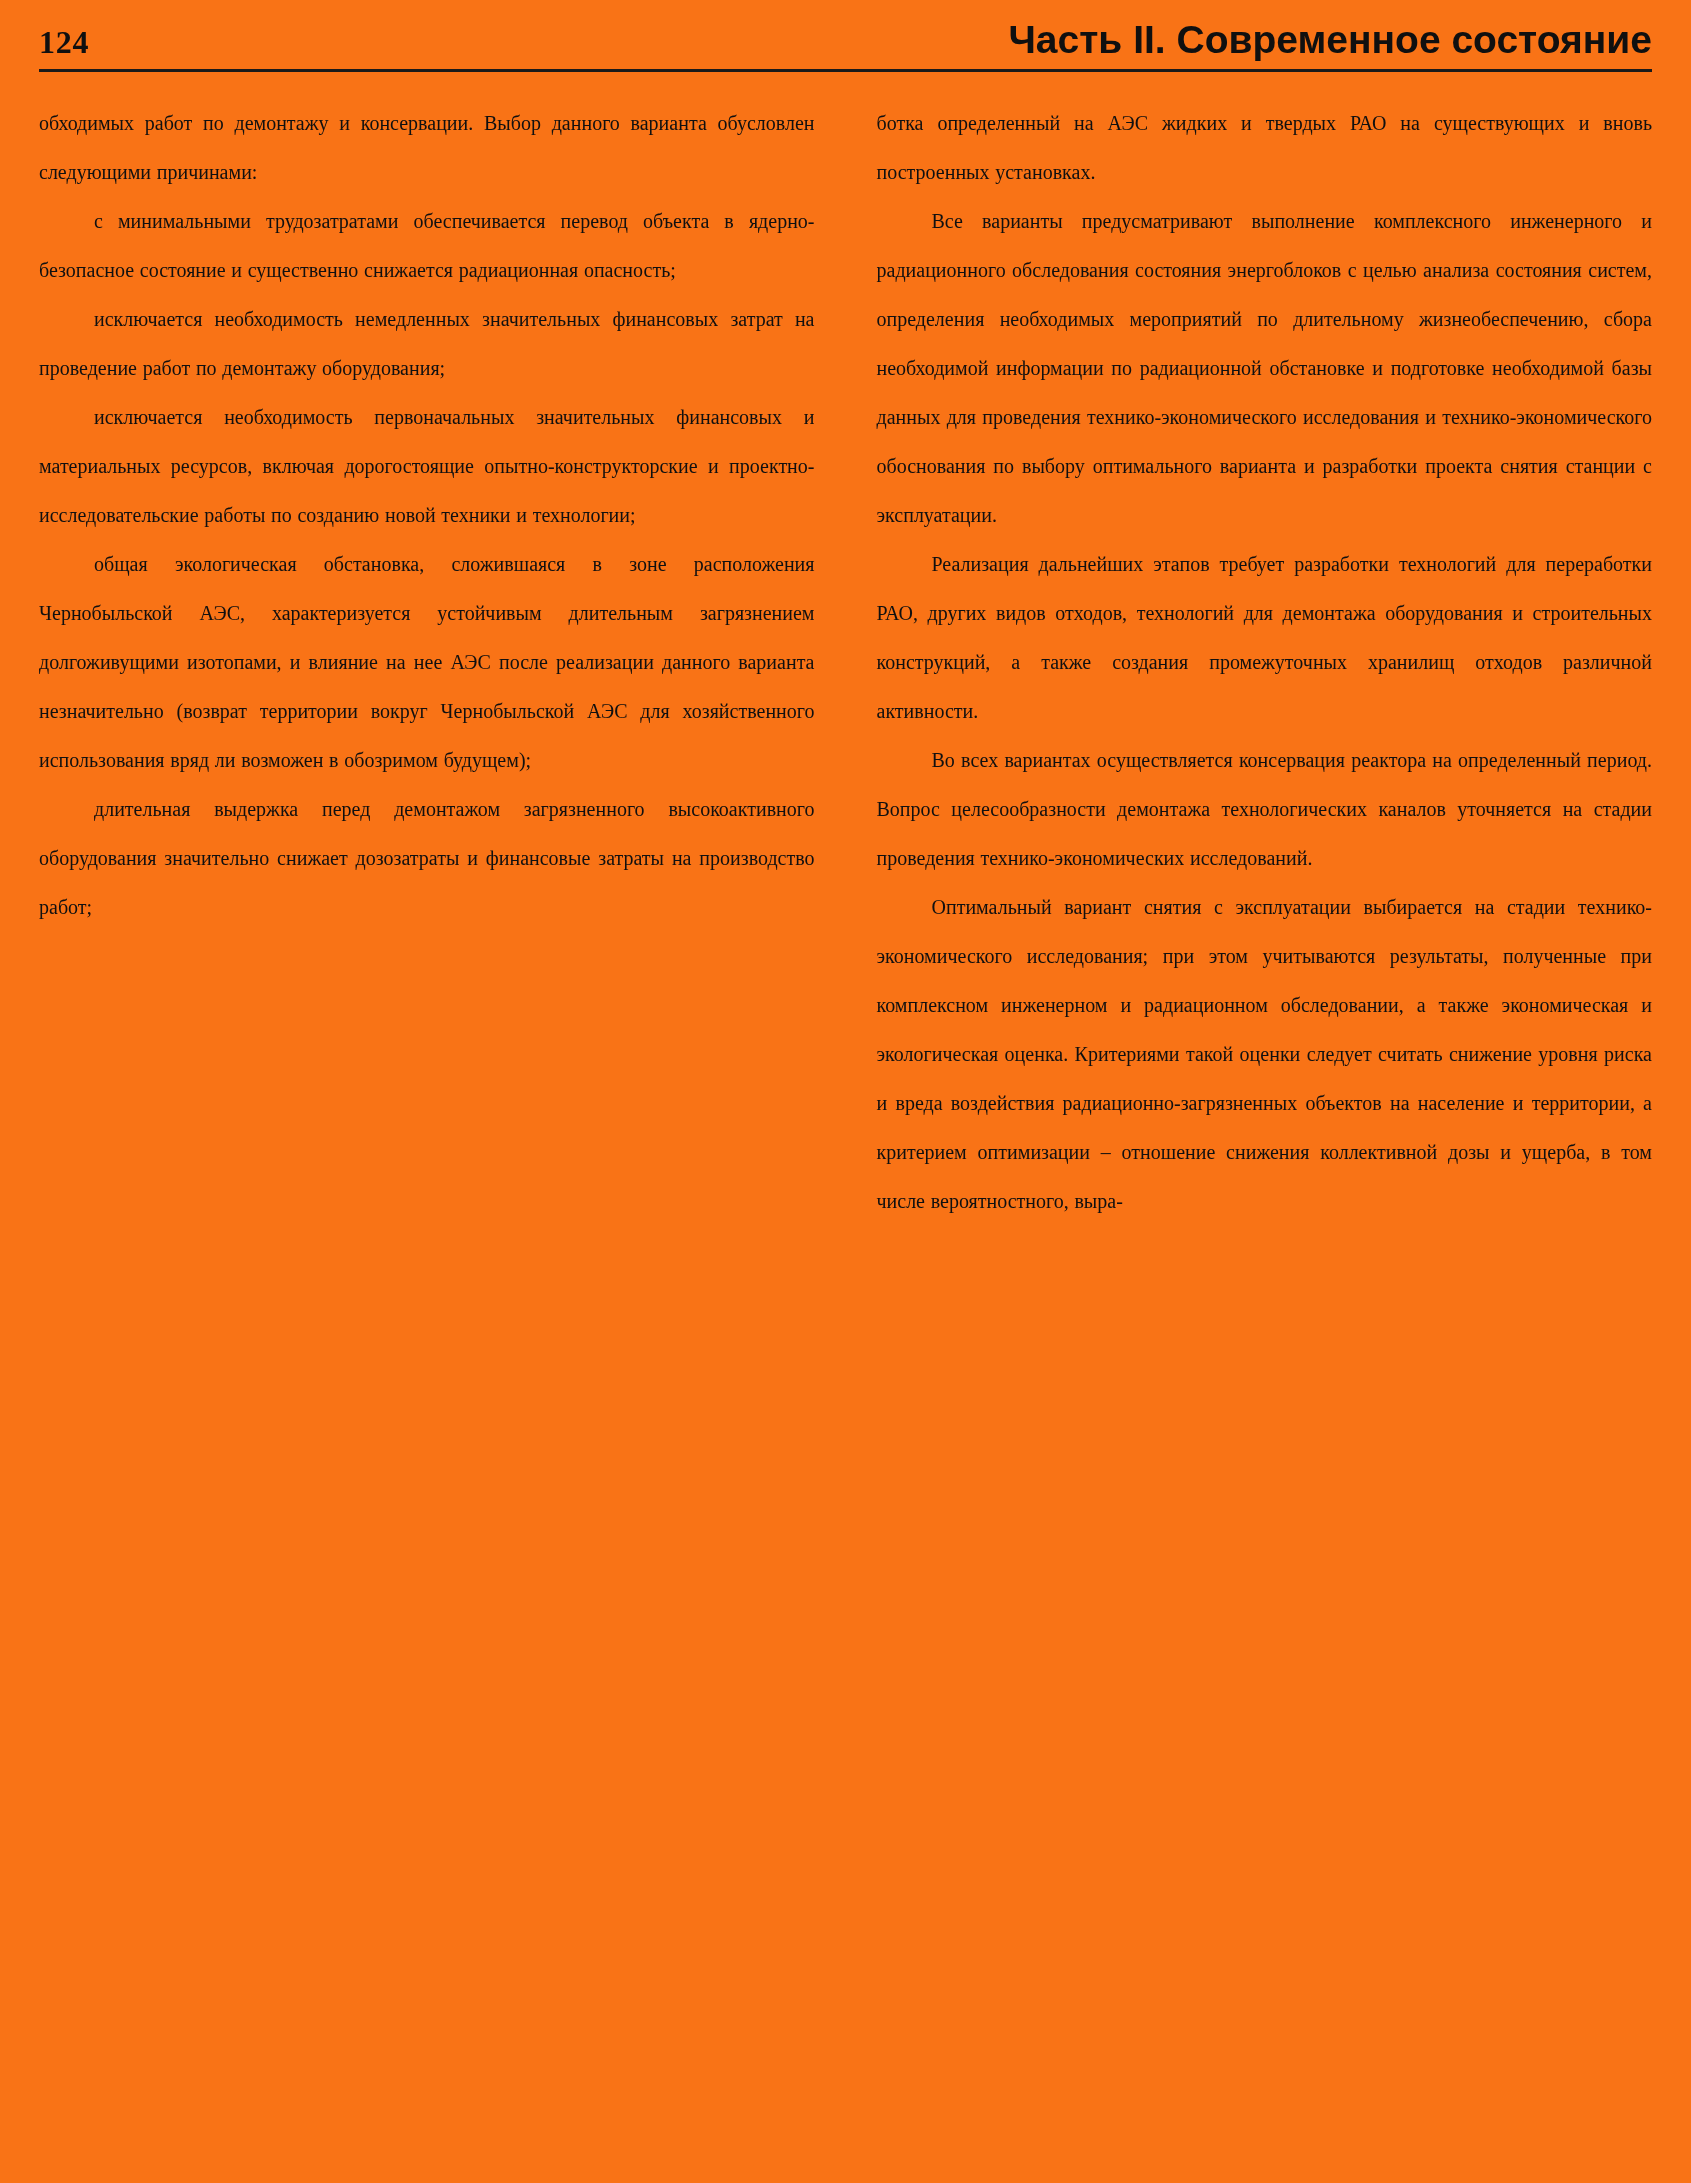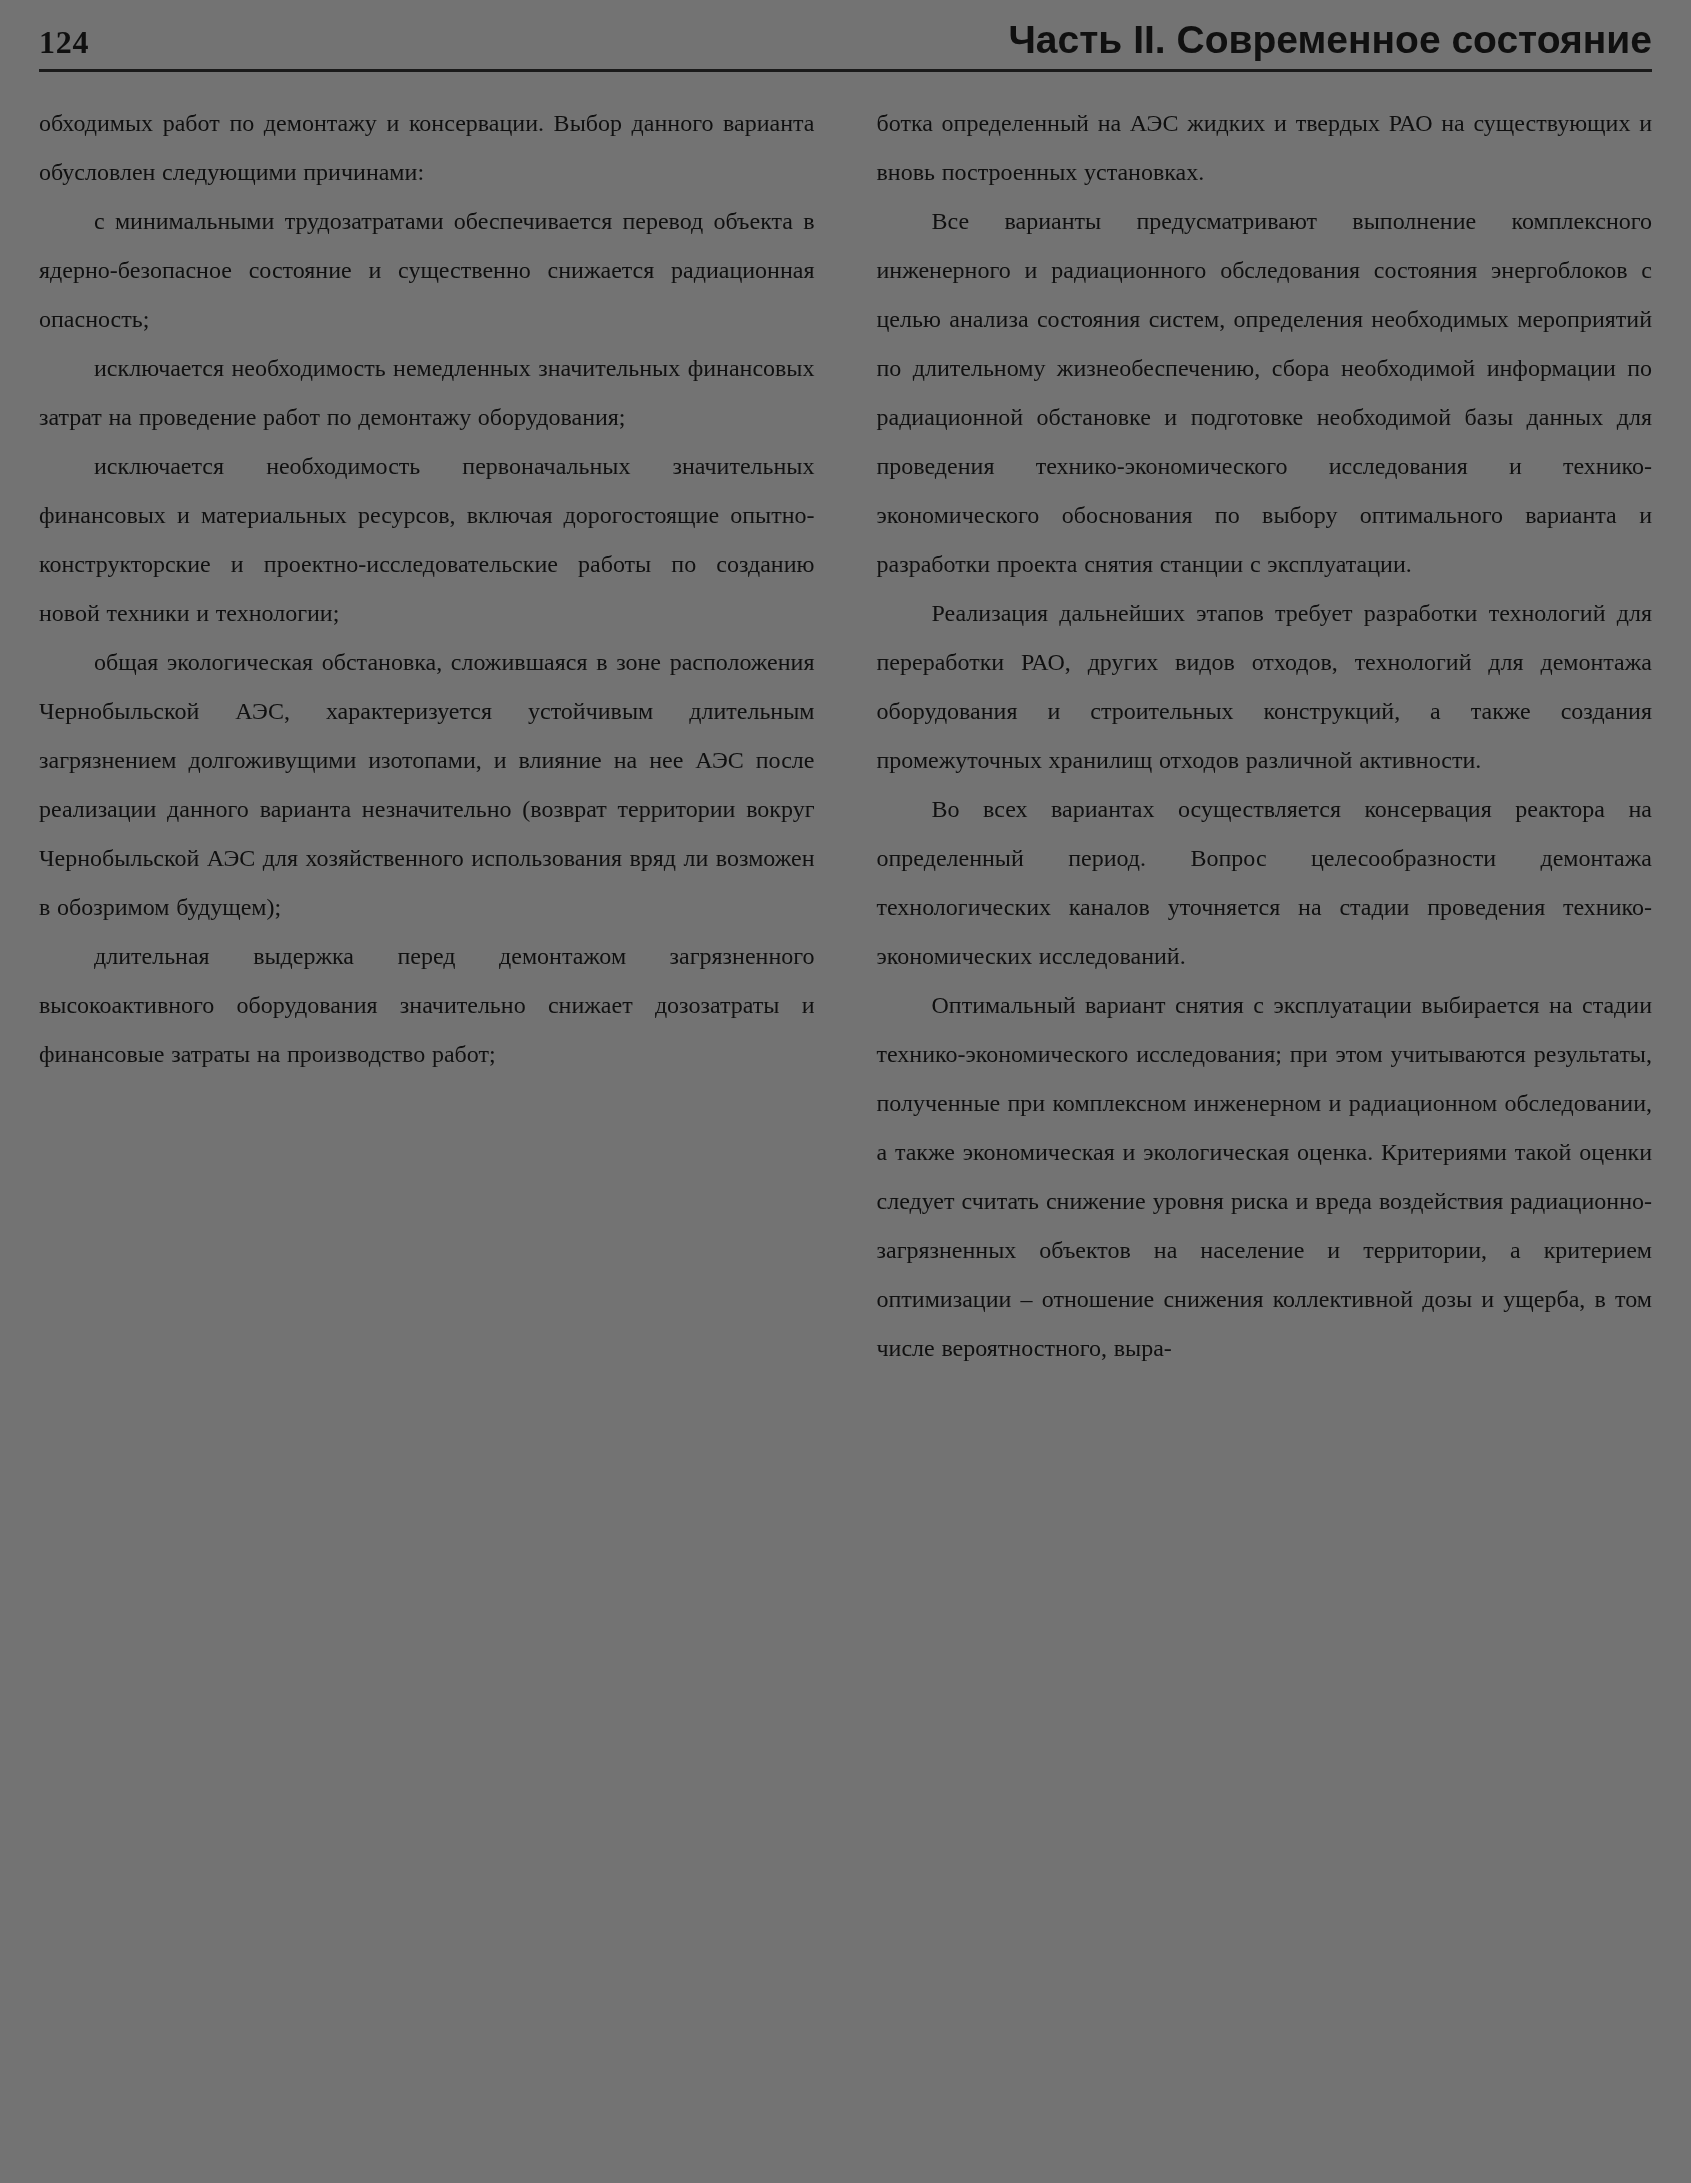--- a/index.html
+++ b/index.html
@@ -5,21 +5,21 @@
   html, body {
     margin: 0;
     padding: 0;
     background: #f4f3ef;
   }
   .page {
     position: relative;
     width: 1691px;
     min-height: 2183px;
     margin: 0 auto;
-    background: #737373;
+    background: #f97316;
     color: #101010;
     font-family: "Liberation Serif", "DejaVu Serif", serif;
     box-sizing: border-box;
     padding: 18.3px 39px 28px 39px;
   }
   .page-header {
     display: flex;
     justify-content: space-between;
     align-items: baseline;
     margin-bottom: 7px;
@@ -39,21 +39,21 @@
     height: 2.8px;
     background: #1a1a1a;
     margin: 0 0 27px 0;
   }
   .columns {
     display: flex;
     gap: 62px;
   }
   .column {
     flex: 1 1 0;
-    font-size: 24px;
+    font-size: 20px;
     line-height: 49px;
     text-align: justify;
     hyphens: auto;
     -webkit-hyphens: auto;
     word-spacing: 0.7px;
   }
   .column p {
     margin: 0;
     text-indent: 0;
   }

